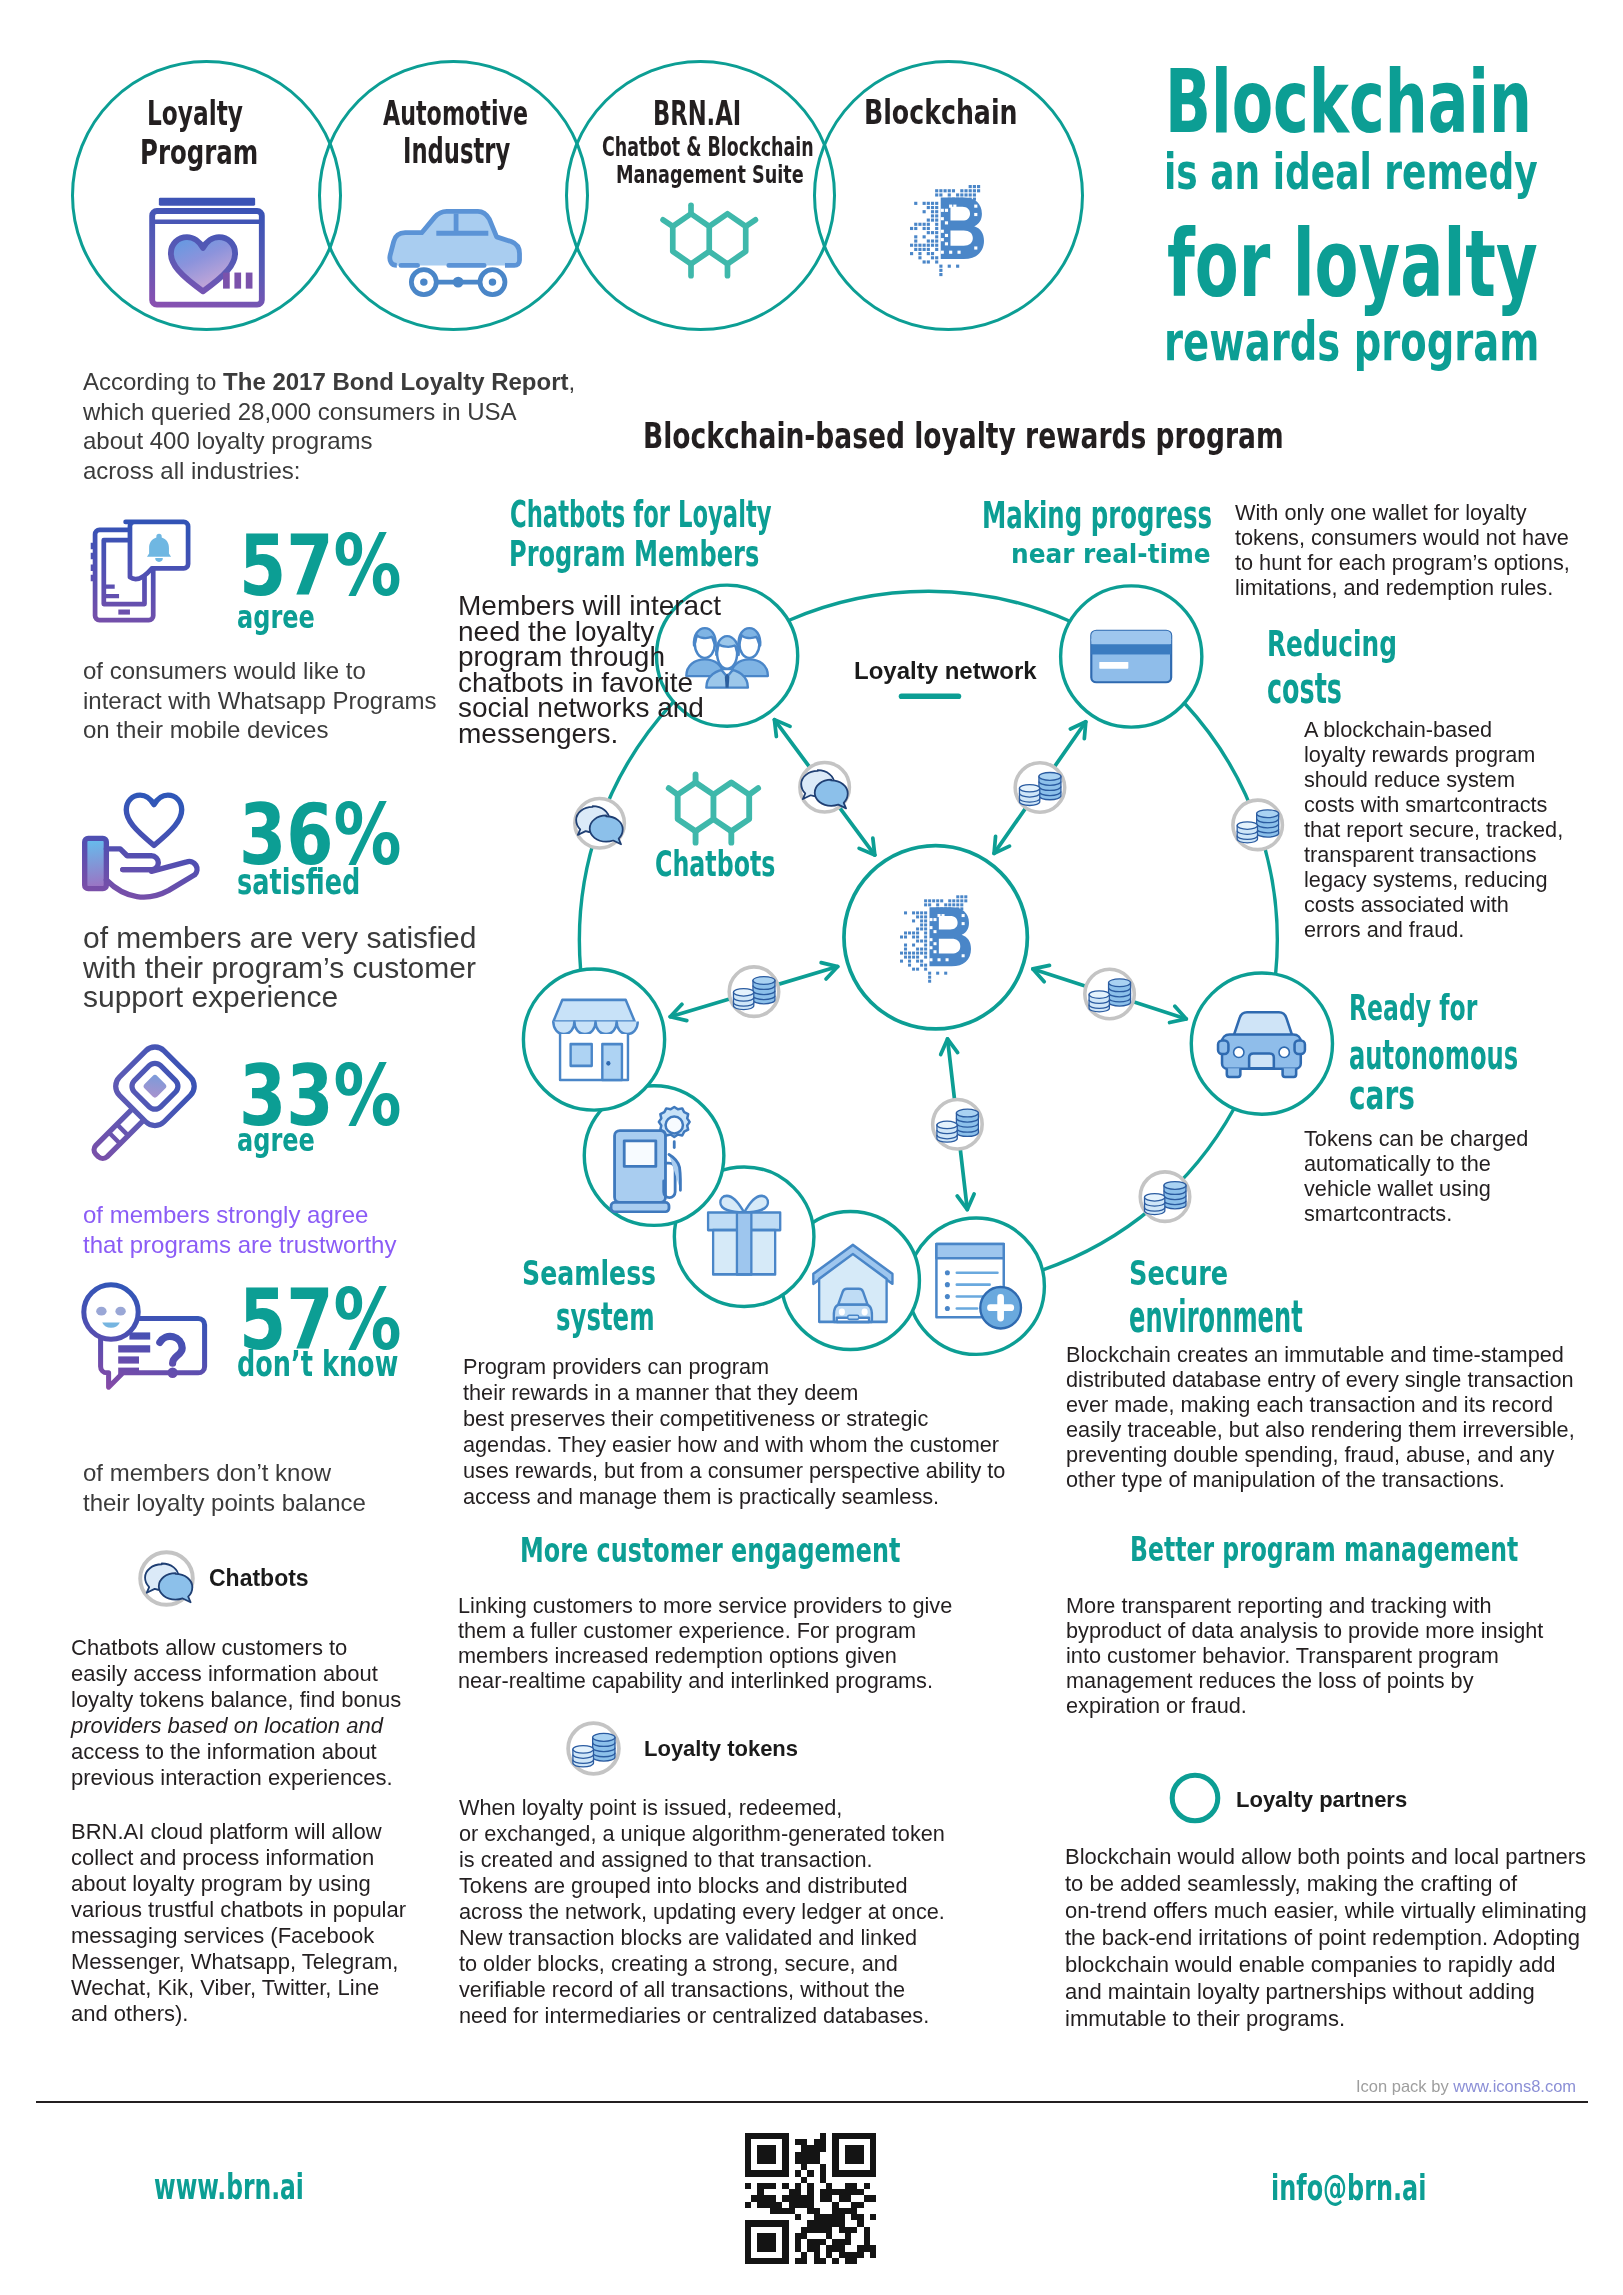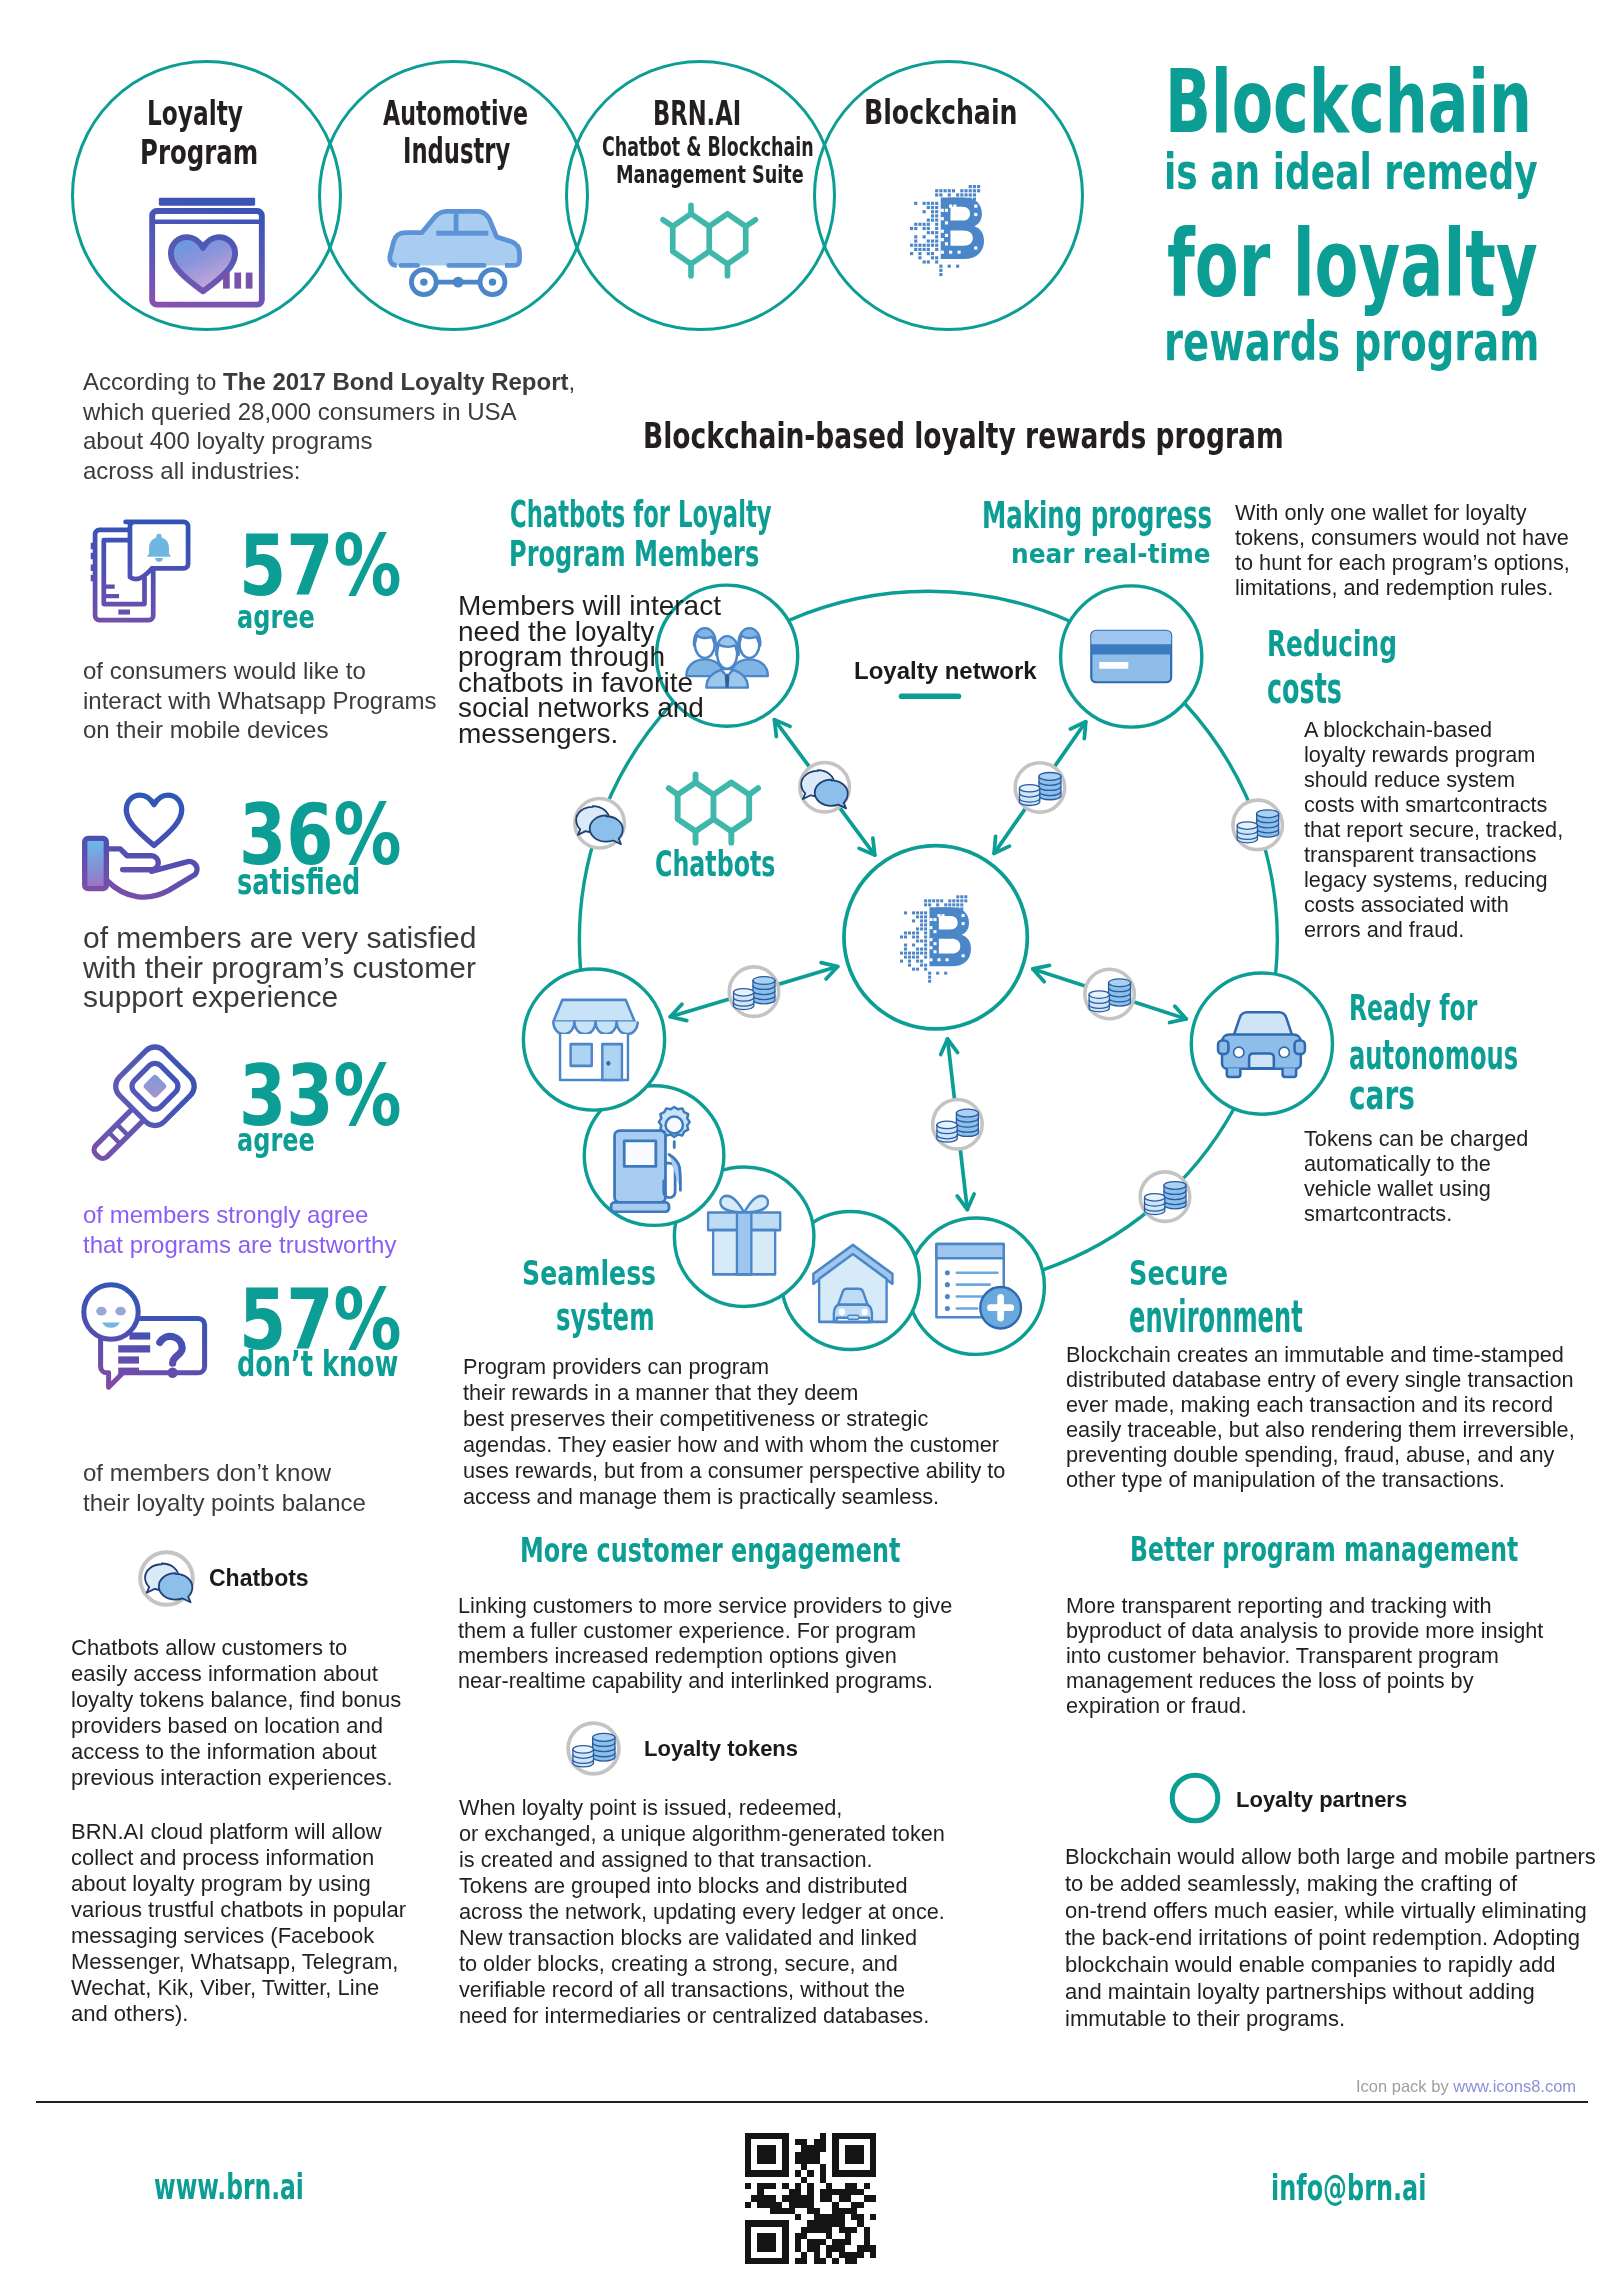--- a/index.html
+++ b/index.html
@@ -789,21 +789,21 @@
       <path d="M22 10 c11 0 19.5 7 19.5 15.5 c0 8.5 -8.5 15.5 -19.5 15.5 c-3 0 -5.8 -0.5 -8.3 -1.4 l-9.2 4.4 l2.8 -6.6 c-3 -2.8 -4.8 -6.6 -4.8 -11 c0 -8.5 8.5 -15.5 19.5 -15.5 z" fill="#dbeaf8" stroke="#1f3f73" stroke-width="2.1" stroke-linejoin="round"></path>
       <path d="M38 22 c11 0 19.5 7 19.5 15.5 c0 4.4 -1.8 8.2 -4.8 11 l2.8 6.6 l-9.2 -4.4 c-2.5 0.9 -5.3 1.4 -8.3 1.4 c-11 0 -19.5 -7 -19.5 -15.5 c0 -8.5 8.5 -15.5 19.5 -15.5 z" fill="#8cc0ea" stroke="#1f3f73" stroke-width="2.1" stroke-linejoin="round"></path>
       </g>
     </svg>
   </div>
   <div class="abs" style="left:209px;top:1567px;font-size:23px;line-height:1;font-weight:bold;color:#1a1a1a;white-space:nowrap;">Chatbots</div>
   <div class="abs" style="left:71px;top:1635px;font-size:22px;line-height:26px;color:#231f20;">
     <div style="white-space:nowrap;">Chatbots allow customers to</div>
     <div style="white-space:nowrap;">easily access information about</div>
     <div style="white-space:nowrap;">loyalty tokens balance, find bonus</div>
-    <div style="white-space:nowrap;">providers based on location and</div>
+    <div style="white-space:nowrap;font-style:italic;">providers based on location and</div>
     <div style="white-space:nowrap;">access to the information about</div>
     <div style="white-space:nowrap;">previous interaction experiences.</div>
   </div>
   <div class="abs" style="left:71px;top:1819px;font-size:22px;line-height:26px;color:#231f20;">
     <div style="white-space:nowrap;">BRN.AI cloud platform will allow</div>
     <div style="white-space:nowrap;">collect and process information</div>
     <div style="white-space:nowrap;">about loyalty program by using</div>
     <div style="white-space:nowrap;">various trustful chatbots in popular</div>
     <div style="white-space:nowrap;">messaging services (Facebook</div>
     <div style="white-space:nowrap;">Messenger, Whatsapp, Telegram,</div>
@@ -841,21 +841,21 @@
 </div>
 
 <div class="abs" style="left:0;top:0;">
   <div class="abs" style="left:1168px;top:1771px;">
     <svg width="54" height="54" viewBox="0 0 64 64">
       <circle cx="32" cy="32" r="27" fill="#ffffff" stroke="#0c9e94" stroke-width="6"></circle>
     </svg>
   </div>
   <div class="abs" style="left:1236px;top:1789px;font-size:22px;line-height:1;font-weight:bold;color:#1a1a1a;white-space:nowrap;">Loyalty partners</div>
   <div class="abs" style="left:1065px;top:1843px;font-size:22px;line-height:27px;color:#231f20;">
-    <div style="white-space:nowrap;">Blockchain would allow both large and mobile partners</div>
+    <div style="white-space:nowrap;">Blockchain would allow both points and local partners</div>
     <div style="white-space:nowrap;">to be added seamlessly, making the crafting of</div>
     <div style="white-space:nowrap;">on-trend offers much easier, while virtually eliminating</div>
     <div style="white-space:nowrap;">the back-end irritations of point redemption. Adopting</div>
     <div style="white-space:nowrap;">blockchain would enable companies to rapidly add</div>
     <div style="white-space:nowrap;">and maintain loyalty partnerships without adding</div>
     <div style="white-space:nowrap;">immutable to their programs.</div>
   </div>
 </div>
 
 <div class="abs credit" style="left:1356px;top:2078px;font-size:16.5px;line-height:1;">

